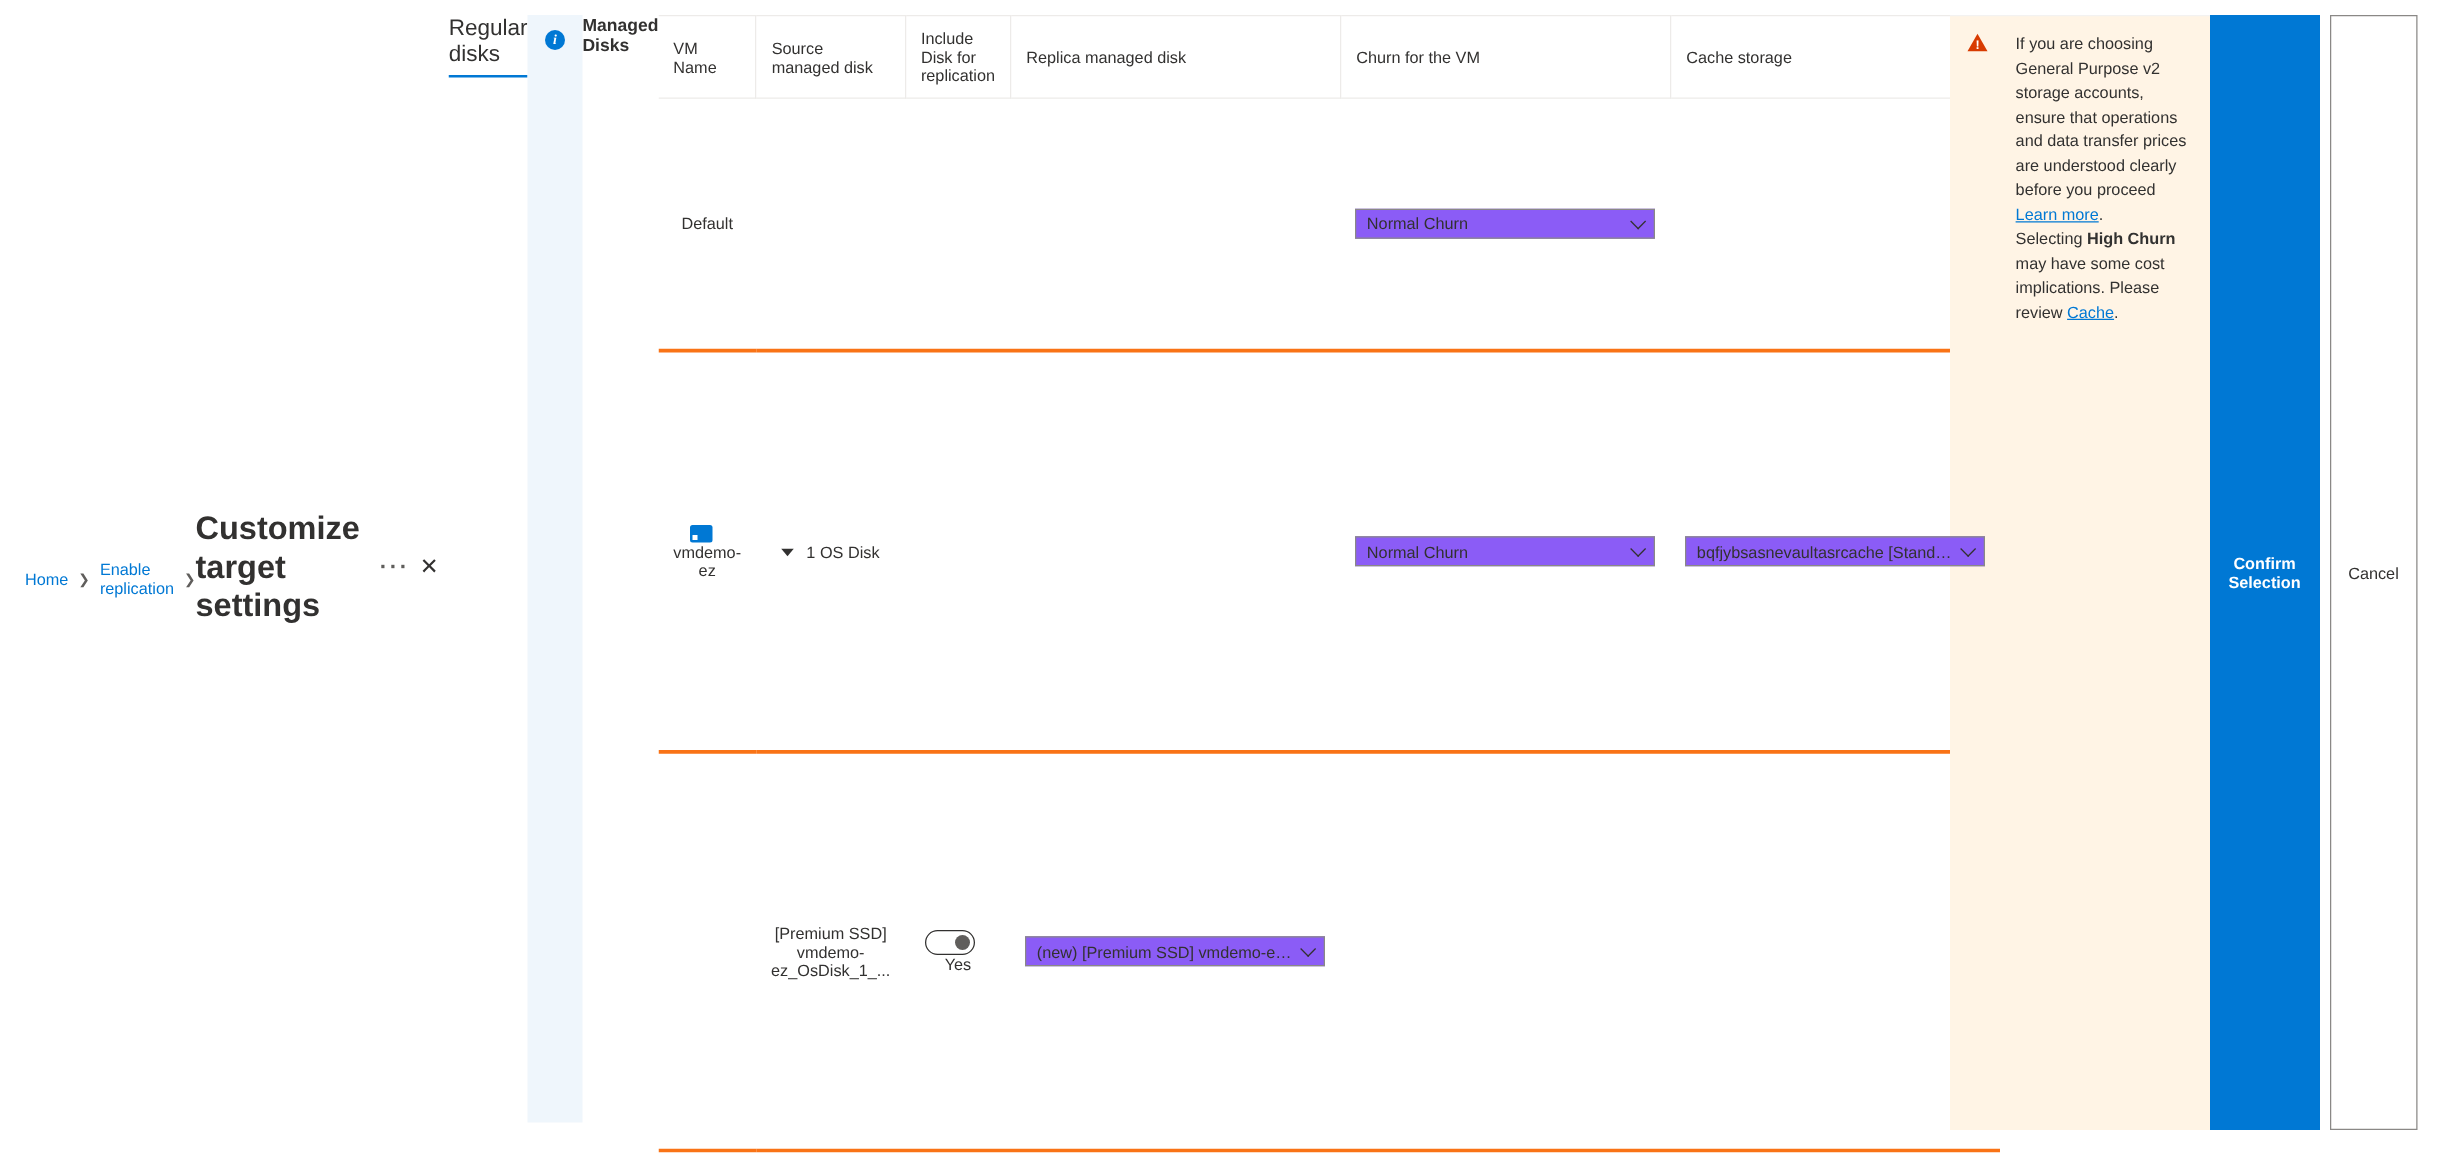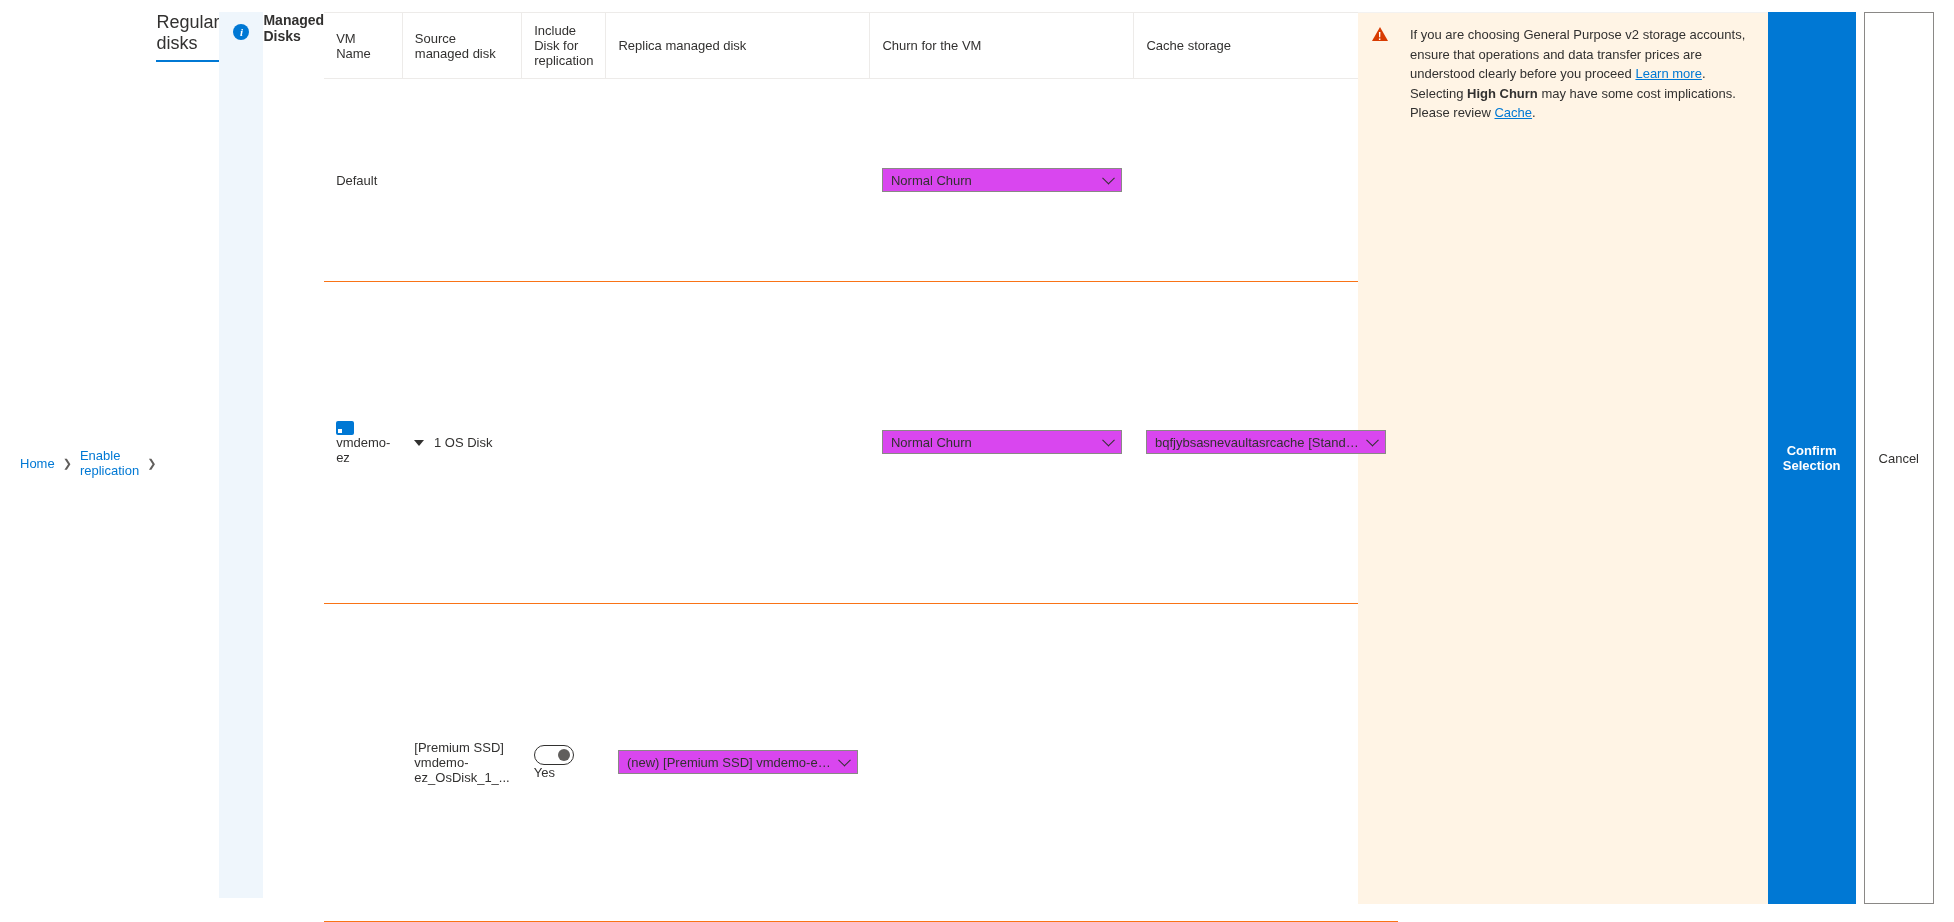--- a/index.html
+++ b/index.html
@@ -111,22 +111,23 @@
     font-weight: 400;
     padding: 10px 12px;
     border-top: 1px solid #edebe9;
     border-bottom: 1px solid #edebe9;
     border-right: 1px solid #edebe9;
     color: #323130;
   }
   table.grid th:last-child { border-right: none; }
   table.grid td {
     padding: 6px 12px;
-    border-bottom: 1px solid #f97316;
+    border-bottom: 3px solid #f97316;
     vertical-align: middle;
+    text-align: center;
   }
   .vm-icon {
     display: inline-block;
     width: 18px;
     height: 14px;
     background: #0078d4;
     border-radius: 2px;
     position: relative;
     vertical-align: middle;
     margin-right: 10px;
@@ -139,21 +140,21 @@
     left: 2px; bottom: 2px;
   }
   .dropdown {
     border: 1px solid #8a8886;
     height: 24px;
     padding: 0 24px 0 8px;
     display: inline-flex;
     align-items: center;
     position: relative;
     width: 240px;
-    background: #d946ef;
+    background: #8b5cf6;
     cursor: pointer;
     font-size: 13px;
     overflow: hidden;
     white-space: nowrap;
     text-overflow: ellipsis;
   }
   .dropdown::after {
     content: "";
     position: absolute;
     right: 8px;
@@ -262,20 +263,27 @@
 
 <div class="page">
 
   <div class="breadcrumb">
     <a href="#">Home</a>
     <span class="chev">❯</span>
     <a href="#">Enable replication</a>
     <span class="chev">❯</span>
   </div>
 
+  <div class="titlebar">
+    <h1>
+      <span>Customize target settings</span>
+      <span class="ellipsis-btn">···</span>
+    </h1>
+    <span class="close-btn">✕</span>
+  </div>
 
   <div class="tabs">
     <span class="tab">Regular disks</span>
   </div>
 
   <div class="info-banner">
     <span class="info-icon">i</span>
   </div>
 
   <h3 class="section">Managed Disks</h3>

